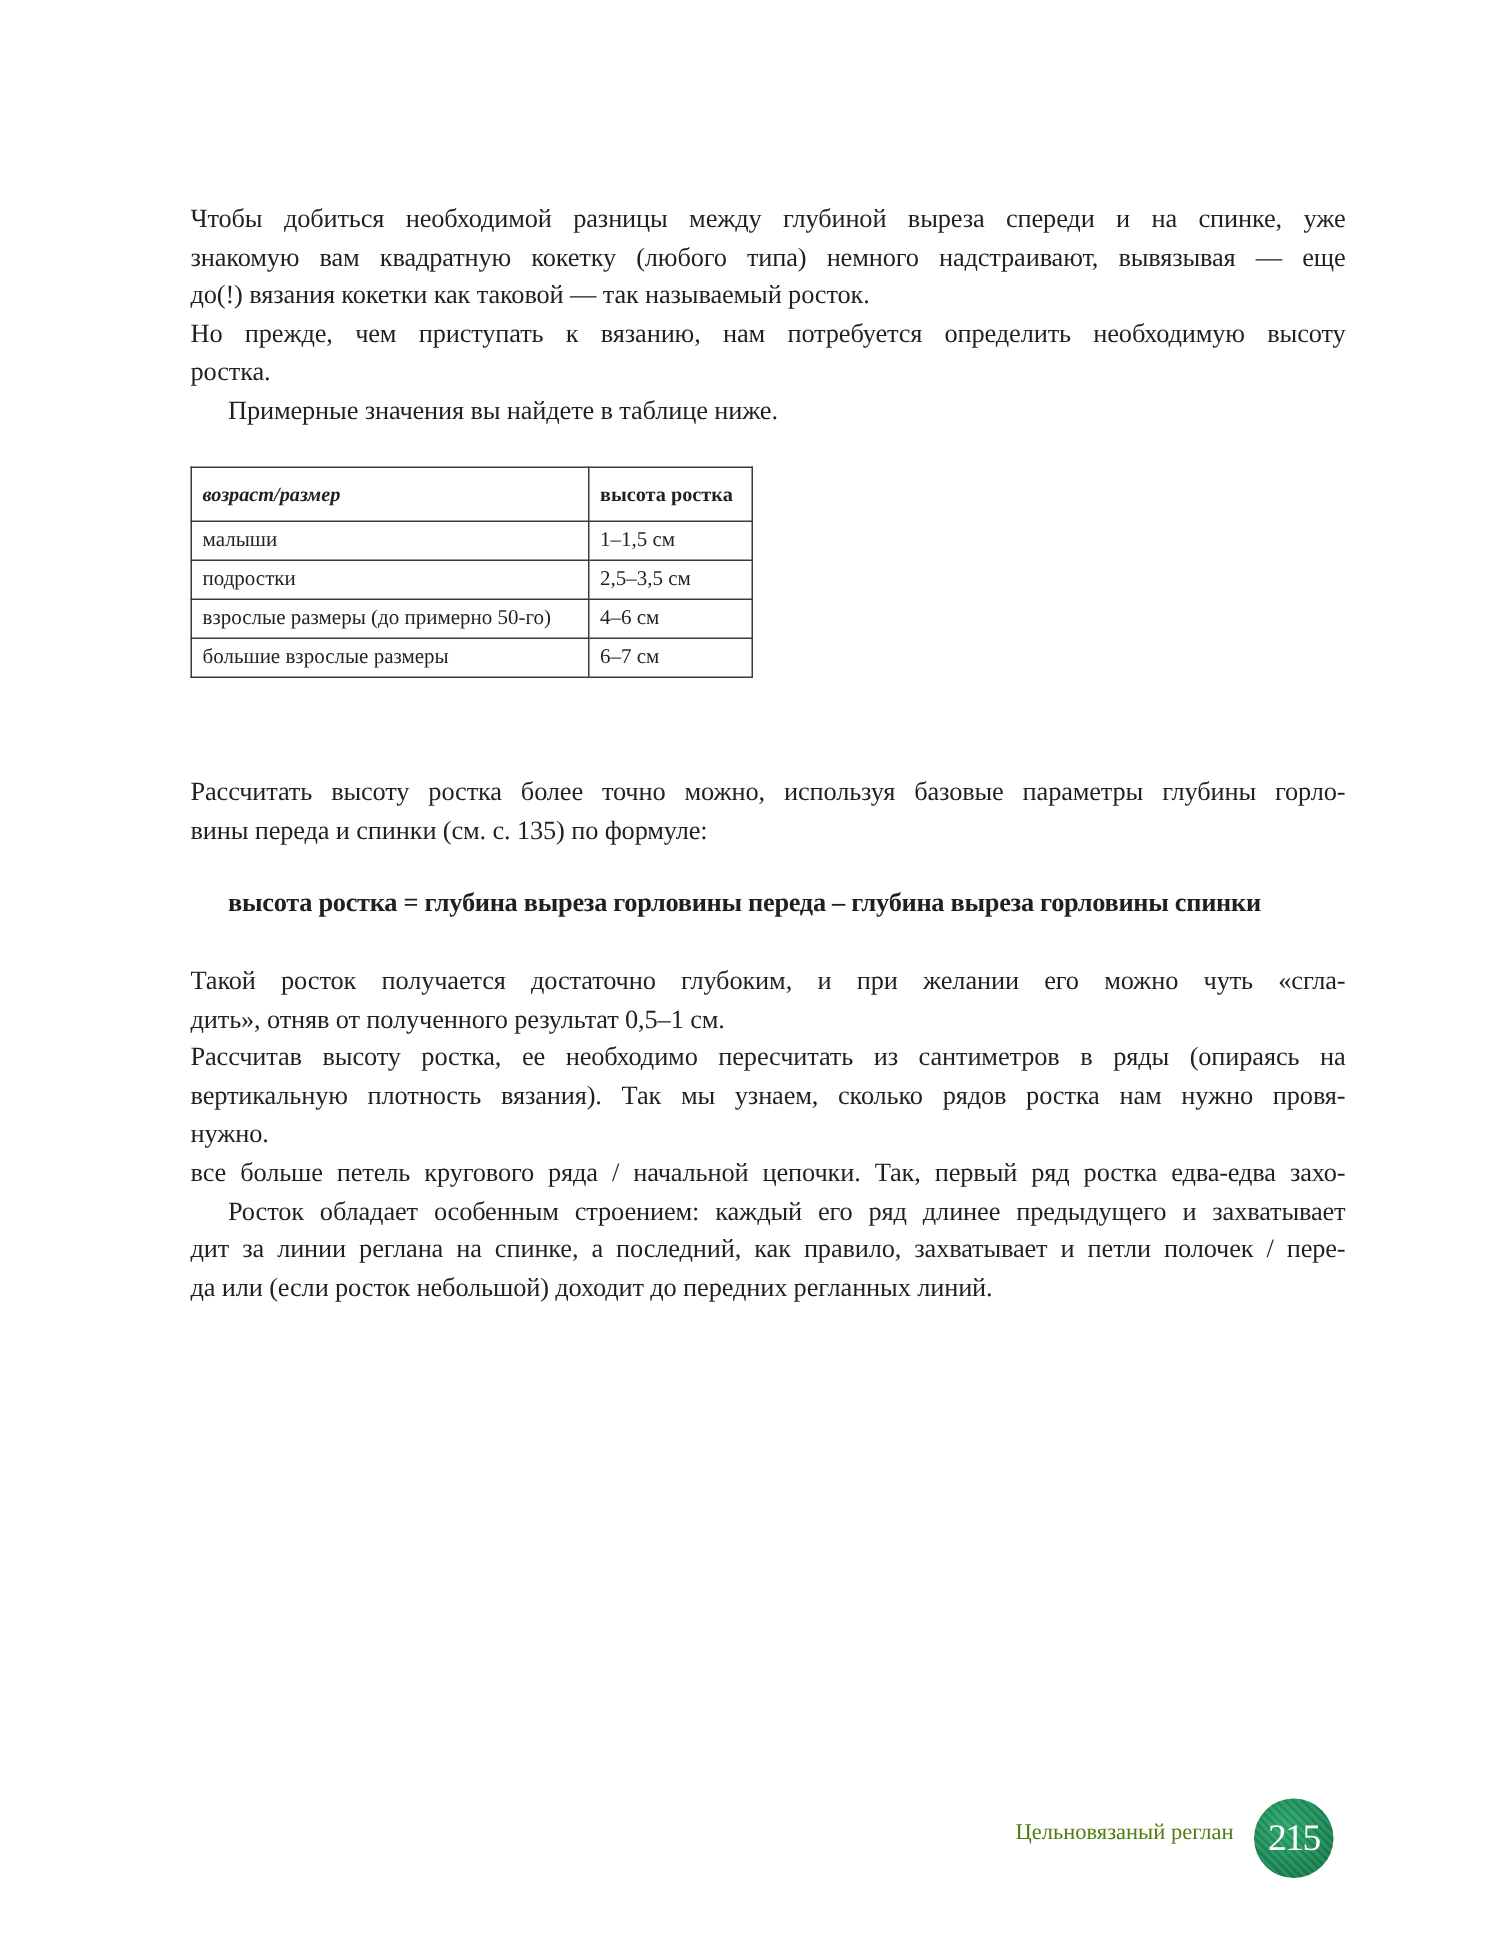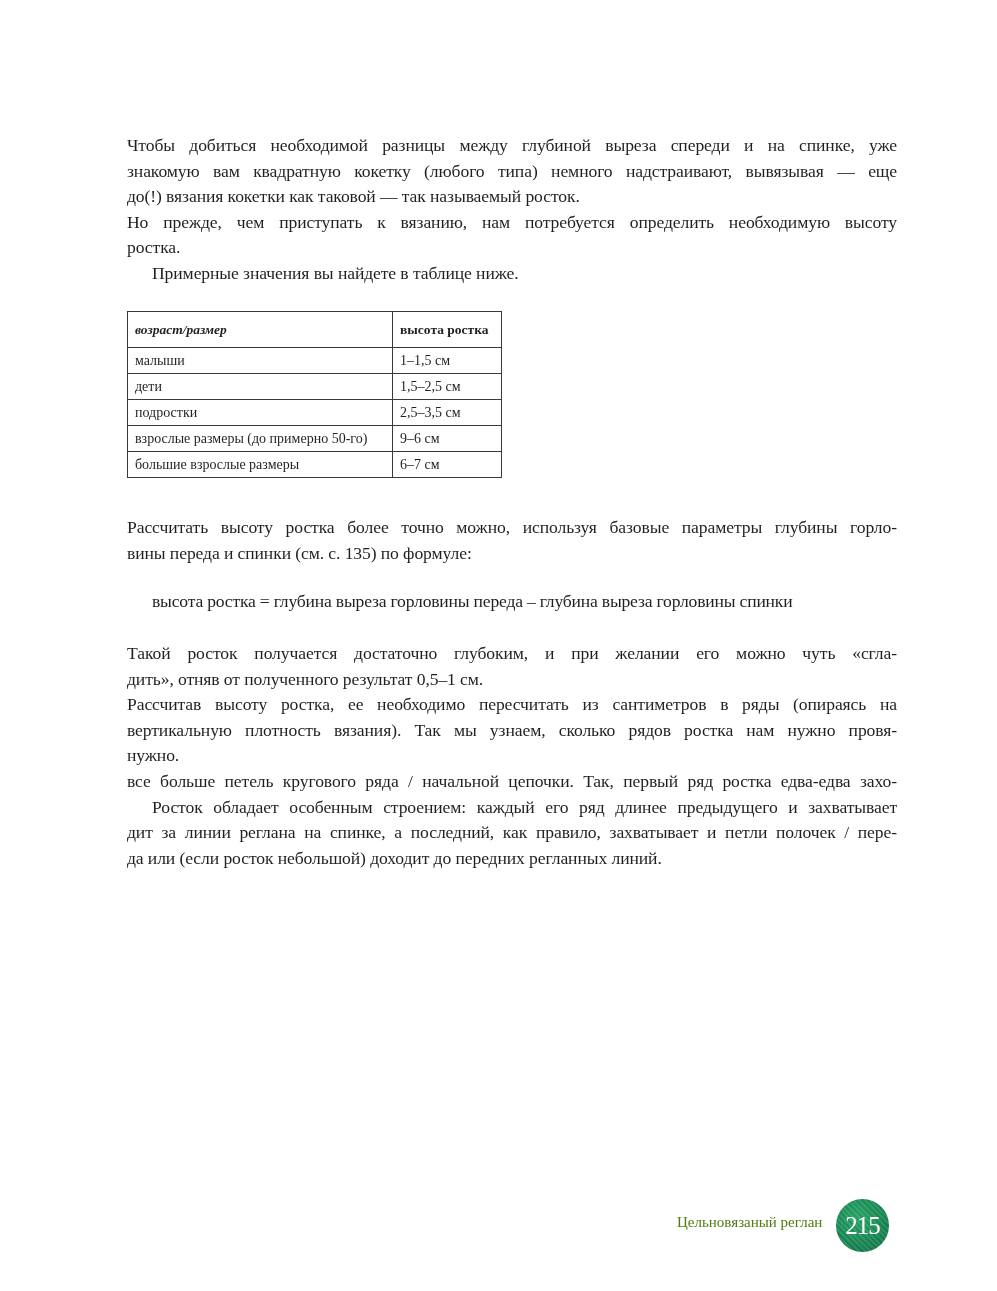--- a/index.html
+++ b/index.html
@@ -12,21 +12,21 @@
   .para .line.last { text-align-last: left; }
   .para .line.indent { text-indent: 25px; }
   .tbl { position: absolute; left: 127px; top: 311px; border-collapse: collapse;
          font-size: 14px; }
   .tbl td, .tbl th { border: 1px solid #3a3a3a; padding: 0 7px; text-align: left;
                      font-weight: normal; vertical-align: middle; height: 25px; }
   .tbl th { height: 35px; font-weight: bold; font-size: 13.5px; }
   .tbl .c1 { width: 250px; font-style: italic; }
   .tbl .c2 { width: 94px; }
   .formula { position: absolute; left: 152px; top: 591px; font-size: 17.6px;
-             font-weight: normal; white-space: nowrap; letter-spacing: -0.2px; }
+             font-weight: bold; white-space: nowrap; letter-spacing: -0.2px; }
   .footer-title { position: absolute; left: 677px; top: 1214px; font-size: 15px; color: #4d7c0f; }
   .badge { position: absolute; left: 836px; top: 1199px; width: 53px; height: 53px; border-radius: 50%;
            background: radial-gradient(circle at 40% 35%, #2aa86a 0%, #1a8a55 55%, #12704a 100%);
            display: flex; align-items: center; justify-content: center; }
   .badge::before { content: ""; position: absolute; inset: 0; border-radius: 50%;
            background: repeating-linear-gradient(45deg, rgba(255,255,255,0.08) 0 2px, rgba(0,0,0,0.06) 2px 4px); }
   .badge span { position: relative; color: #ffffff; font-size: 25px; font-family: "Liberation Serif", serif;
                 letter-spacing: -1px; }
 </style>
 </head>
@@ -49,30 +49,26 @@
         <th class="c1">возраст/размер</th>
         <th class="c2">высота ростка</th>
       </tr>
     </thead>
     <tbody>
       <tr>
         <td>малыши</td>
         <td>1–1,5 см</td>
       </tr>
       <tr>
-        <td>дети</td>
-        <td>1,5–2,5 см</td>
-      </tr>
-      <tr>
         <td>подростки</td>
         <td>2,5–3,5 см</td>
       </tr>
       <tr>
         <td>взрослые размеры (до примерно 50-го)</td>
-        <td>9–6 см</td>
+        <td>4–6 см</td>
       </tr>
       <tr>
         <td>большие взрослые размеры</td>
         <td>6–7 см</td>
       </tr>
     </tbody>
   </table>
 
   <p class="para" style="top:515px;">
     <span class="line">Рассчитать высоту ростка более точно можно, используя базовые параметры глубины горло-</span>

